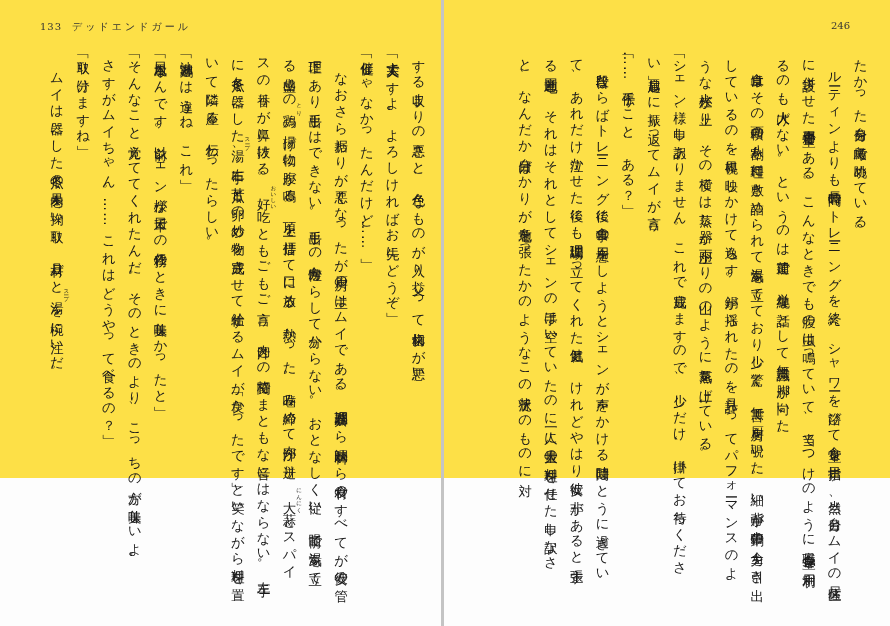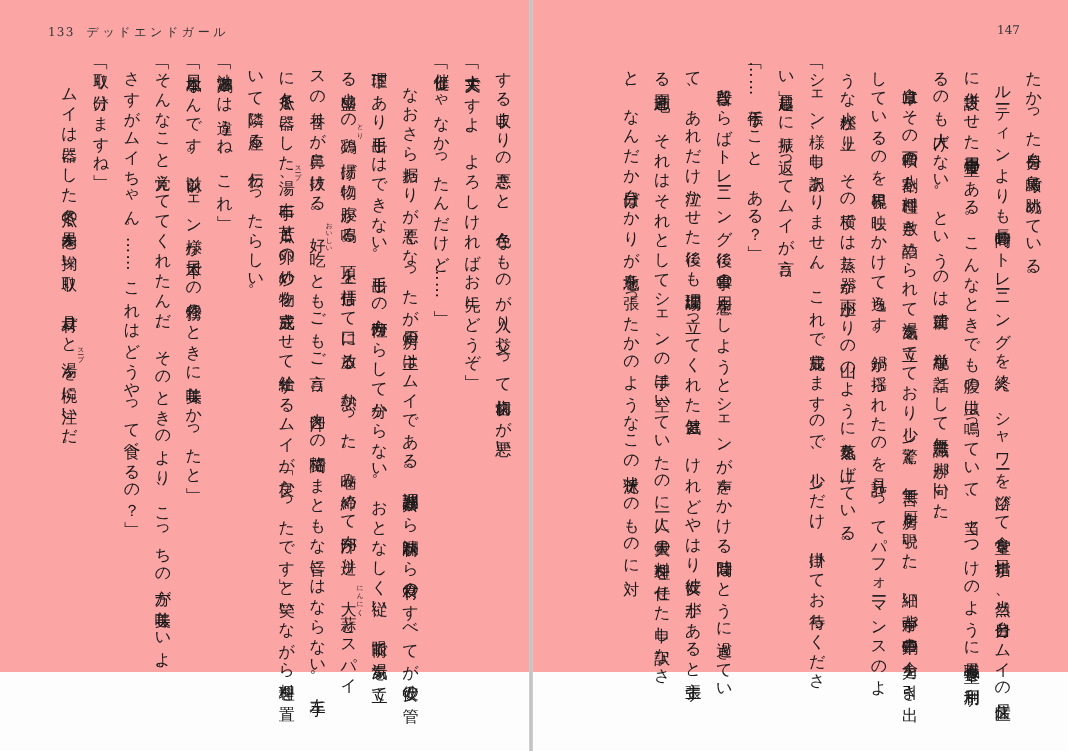--- a/index.html
+++ b/index.html
@@ -4,21 +4,21 @@
 <style>
   html, body { margin: 0; padding: 0; }
   body {
     width: 890px; height: 626px; overflow: hidden;
     background: #fdfdfd;
     font-family: "DejaVu Sans", sans-serif;
     color: #1a1a1a;
     position: relative;
   }
   .page {
-    position: absolute; top: 0; height: 560px; background: #fca5a5;
+    position: absolute; top: 0; height: 478px; background: #fde047;
   }
   .page-left { left: 0; width: 441px; }
   .page-right { left: 444px; width: 446px; }
   .gutter {
     position: absolute; left: 441px; top: 0; width: 3px; height: 626px;
     background: #c4c4c4;
   }
   .header-left {
     position: absolute; left: 40px; top: 20px;
     font-family: "DejaVu Serif", serif; font-size: 10px; color: #333;
@@ -60,21 +60,21 @@
     <p class="para">「日本風なんです。以前シェン様が日本での任務のときに美味しかったと」</p>
     <p class="para">「そんなこと覚えててくれたんだ。そのときのより、こっちの方が美味しいよ。さすがムイちゃん。……これはどうやって食べるの？」</p>
     <p class="para">「取り分けますね」</p>
     <p class="para indent"><span>ムイは器にした冬瓜の果肉を掬い取り、具材ごと</span><ruby><span>湯</span><rt>スープ</rt></ruby><span>を椀に注いだ。</span></p>
   </div>
 </div>
 
 <div class="gutter"></div>
 
 <div class="page page-right">
-  <div class="folio-right">147</div>
+  <div class="folio-right">246</div>
   <div class="text-block">
     <p class="para">たかった自分を鳥瞰で眺めている。</p>
     <p class="para indent">ルーティンよりも長時間のトレーニングを終え、シャワーを浴びて食堂を目指す。当然、自分とムイの居住区に併設させた専用食堂である。こんなときでも腹の虫は鳴っていて、当てつけのように職員食堂を利用するのも大人げない。というのは建前で、単純な話として無意識に脚が向いた。</p>
     <p class="para indent">食卓はその面積の八割を料理に敷き詰められて湯気を立てており少し驚く。無言で厨房を覗いた。細い背中が中華鍋の全力を引き出しているのを視界に映しかけて逸らす。鍋が揺られたのを見計らってパフォーマンスのような火柱が上り、その横では蒸し器が雨上がりの山のように蒸気を上げている。</p>
     <p class="para">「シェン様、申し訳ありません。これで完成しますので、少しだけ、掛けてお待ちください」肩越しに振り返ってムイが言う。</p>
     <p class="para">「……手伝うこと、ある？」</p>
     <p class="para indent">普段ならばトレーニング後に食事の用意をしようとシェンが声をかける時間はとうに過ぎていて、あれだけ泣かせた後にも調理場に立ってくれた健気と、けれどやはり彼女に非があると主張する意固地と、それはそれとしてシェンの手は空いていたのに一人に大量の料理を任せた申し訳なさと、なんだか自分ばかりが意地を張ったかのようなこの状況そのものに対</p>
   </div>
 </div>
 

